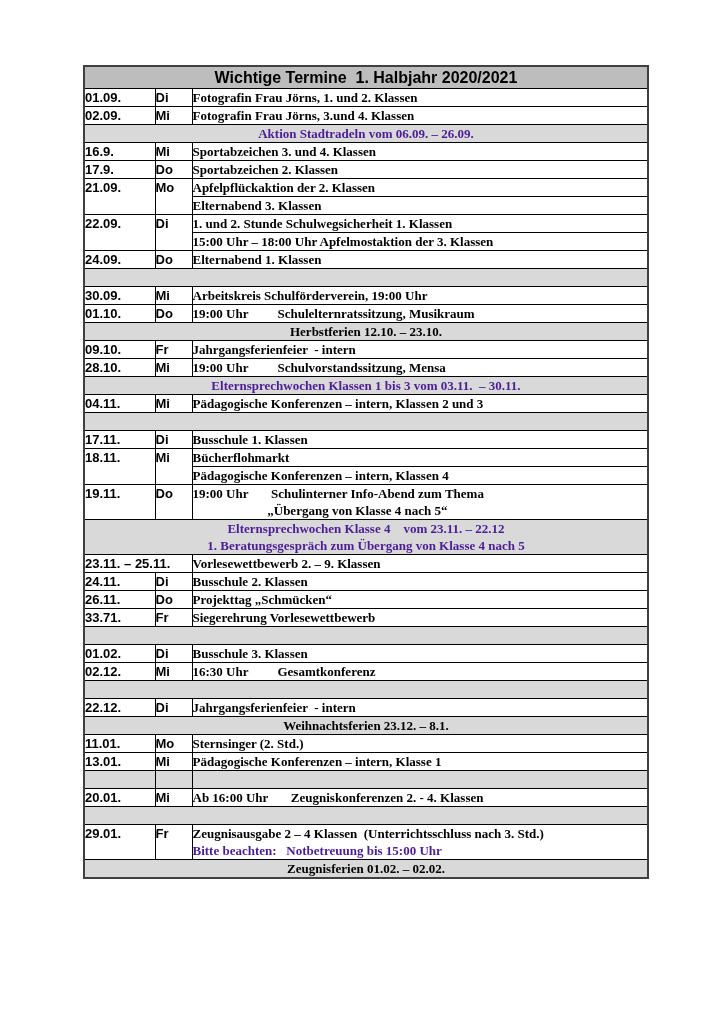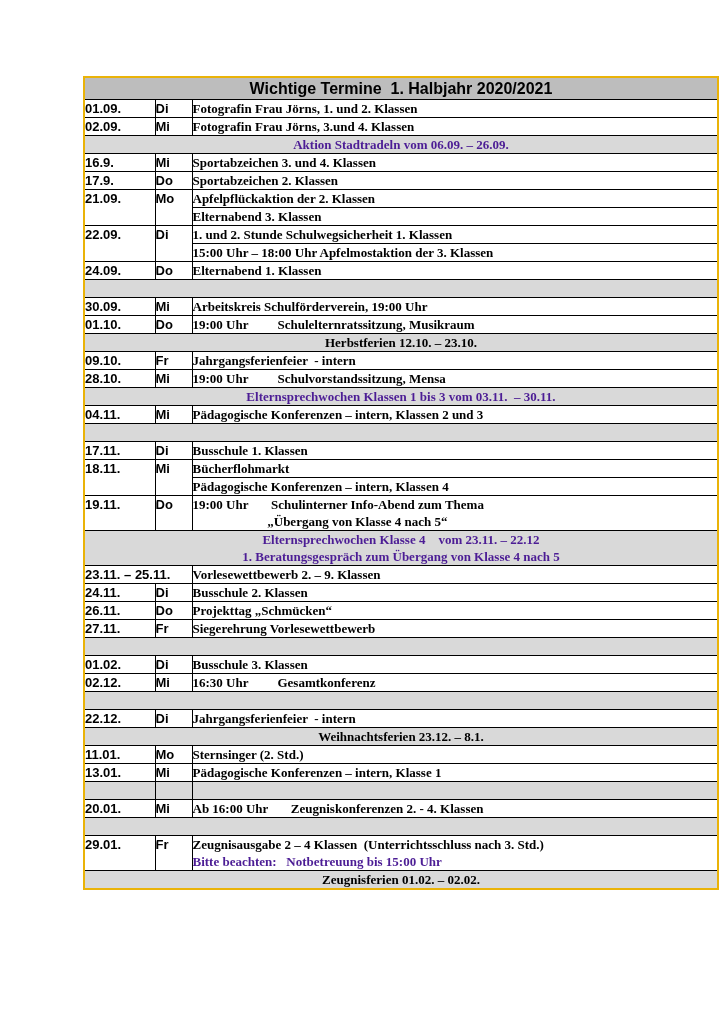--- a/index.html
+++ b/index.html
@@ -18,25 +18,25 @@
   }
   .sheet {
     position: relative;
     width: 724px;
     height: 1024px;
     background: #ffffff;
   }
   table.schedule {
     position: absolute;
     left: 83px;
-    top: 76px;
-    width: 636px;
+    top: 65px;
+    width: 566px;
     border-collapse: collapse;
     table-layout: fixed;
-    border: 2px solid #eab308;
+    border: 2px solid #404040;
     font-size: 13px;
     line-height: 17px;
   }
   table.schedule td {
     border: 1px solid #000;
     padding: 0;
     vertical-align: top;
     overflow: hidden;
   }
   td.c-date { padding: 1px 2px 1px 7px; white-space: nowrap; }
@@ -188,21 +188,21 @@
           <td class="c-date" rowspan="1">24.11.</td>
           <td class="c-day" rowspan="1">Di</td>
           <td class="c-desc"><div class="line">Busschule 2. Klassen</div></td>
         </tr>
         <tr>
           <td class="c-date" rowspan="1">26.11.</td>
           <td class="c-day" rowspan="1">Do</td>
           <td class="c-desc"><div class="line">Projekttag „Schmücken“</div></td>
         </tr>
         <tr>
-          <td class="c-date" rowspan="1">27.11.</td>
+          <td class="c-date" rowspan="1">33.71.</td>
           <td class="c-day" rowspan="1">Fr</td>
           <td class="c-desc"><div class="line">Siegerehrung Vorlesewettbewerb</div></td>
         </tr>
         <tr>
           <td colspan="3" class="t-spacer"></td>
         </tr>
         <tr>
           <td class="c-date" rowspan="1">01.02.</td>
           <td class="c-day" rowspan="1">Di</td>
           <td class="c-desc"><div class="line">Busschule 3. Klassen</div></td>

